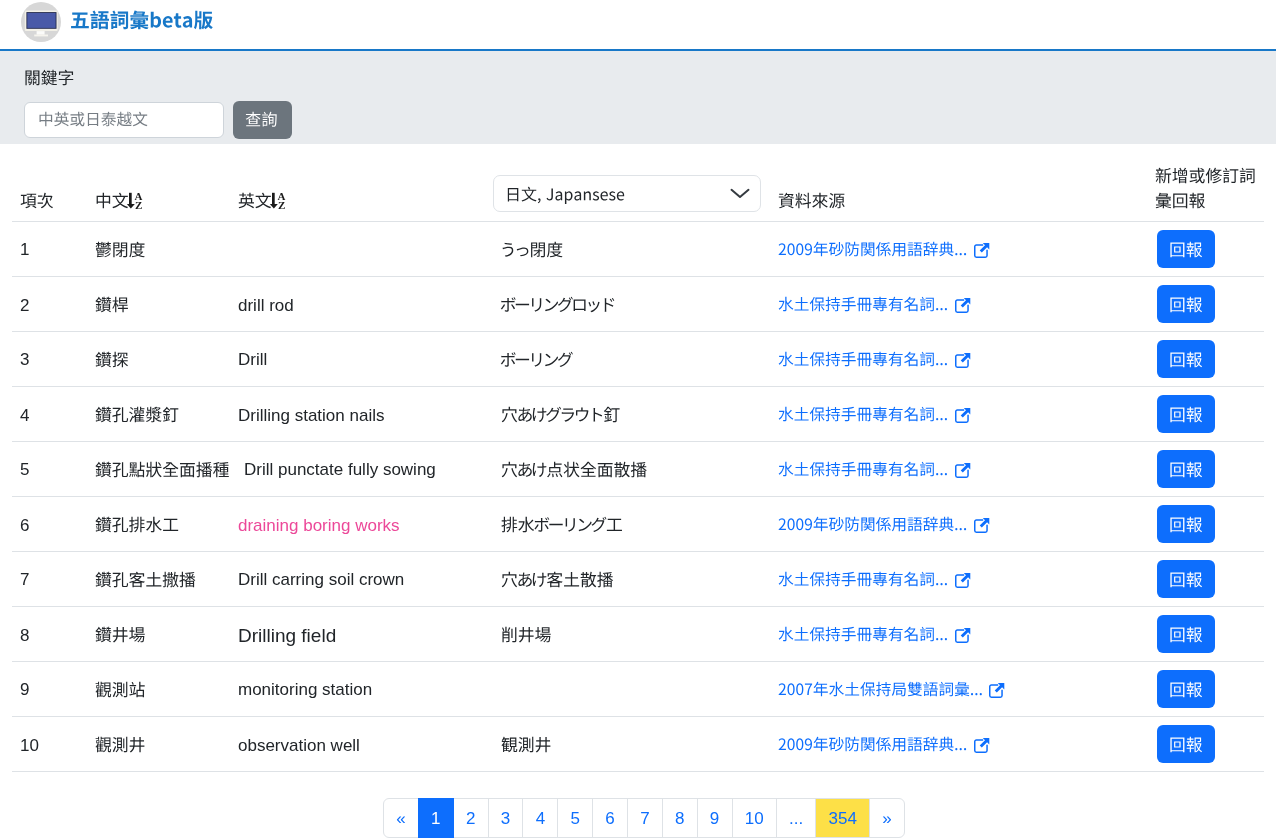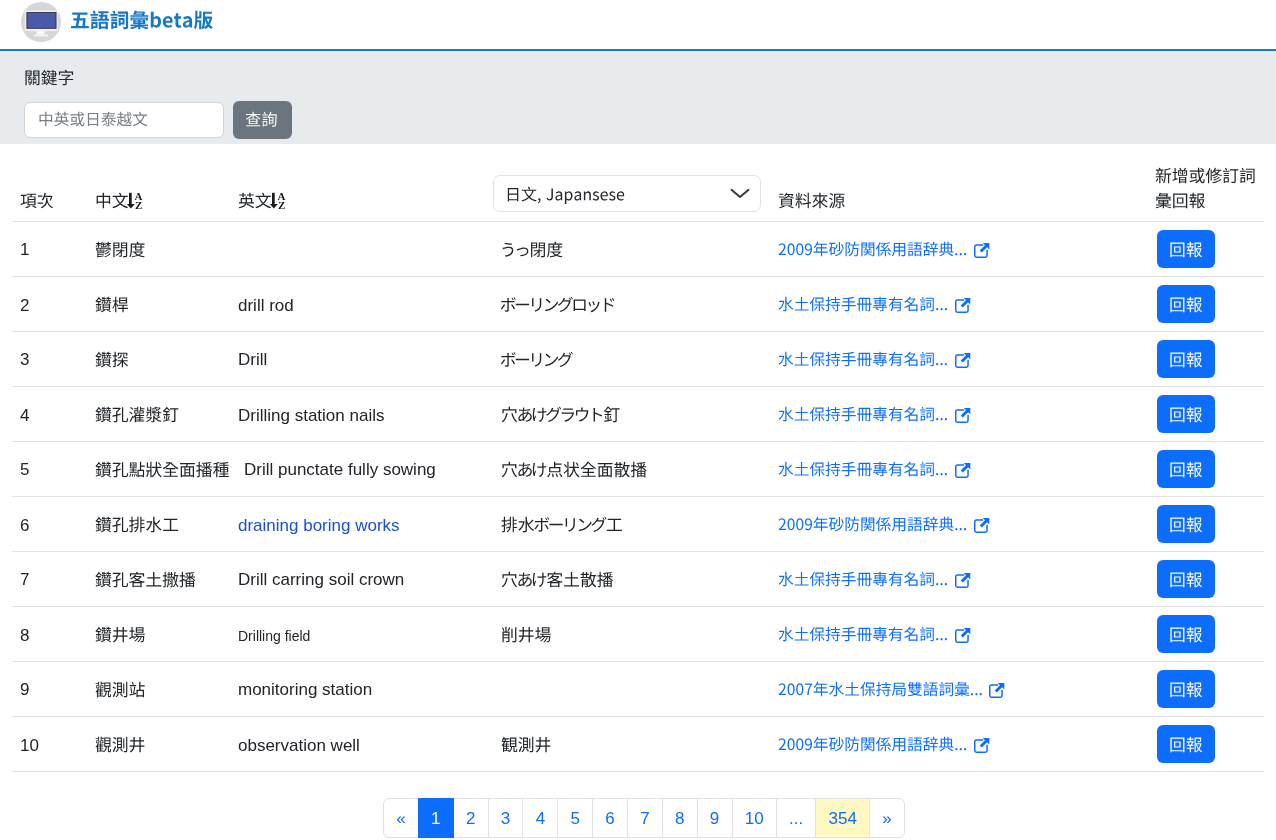--- a/index.html
+++ b/index.html
@@ -524,21 +524,21 @@
     <div style="position:absolute;left:20px;top:514px;width:60px;font-size:17px;line-height:24px;color:#212529">6</div>
     <svg style="position:absolute;left:95px;top:516.8px;overflow:visible;" width="85" height="22">
       <g transform="translate(0 13.94) scale(0.0168 -0.0168)" fill="#212529">
         <use href="#g62" transform="translate(0 0)"></use>
         <use href="#g83" transform="translate(1000 0)"></use>
         <use href="#g106" transform="translate(2000 0)"></use>
         <use href="#g72" transform="translate(3000 0)"></use>
         <use href="#g107" transform="translate(4000 0)"></use>
       </g>
     </svg>
-    <div style="position:absolute;left:238px;top:514px;width:260px;font-size:17px;line-height:24px;color:#1d4ed8">draining boring works</div>
+    <div style="position:absolute;left:238px;top:514px;width:260px;font-size:17px;line-height:24px;color:#ec4899">draining boring works</div>
     <svg style="position:absolute;left:501px;top:516.8px;overflow:visible;" width="123" height="22">
       <g transform="translate(0 13.94) scale(0.0168 -0.0168)" fill="#212529">
         <use href="#g108" transform="translate(0 0)"></use>
         <use href="#g109" transform="translate(1000 0)"></use>
         <use href="#g64" transform="translate(1925 0)"></use>
         <use href="#g65" transform="translate(2775 0)"></use>
         <use href="#g66" transform="translate(3625 0)"></use>
         <use href="#g67" transform="translate(4475 0)"></use>
         <use href="#g68" transform="translate(5325 0)"></use>
         <use href="#g110" transform="translate(6250 0)"></use>
@@ -629,21 +629,21 @@
     </svg>
     <div style="position:absolute;left:12px;top:606px;width:1252px;height:1px;background:#dee2e6"></div>
     <div style="position:absolute;left:20px;top:624px;width:60px;font-size:17px;line-height:24px;color:#212529">8</div>
     <svg style="position:absolute;left:95px;top:626.8px;overflow:visible;" width="52" height="22">
       <g transform="translate(0 13.94) scale(0.0168 -0.0168)" fill="#212529">
         <use href="#g62" transform="translate(0 0)"></use>
         <use href="#g115" transform="translate(1000 0)"></use>
         <use href="#g116" transform="translate(2000 0)"></use>
       </g>
     </svg>
-    <div style="position:absolute;left:238px;top:624px;width:260px;font-size:14px;line-height:24px;color:#212529">Drilling field</div>
+    <div style="position:absolute;left:238px;top:624px;width:260px;font-size:19px;line-height:24px;color:#212529">Drilling field</div>
     <svg style="position:absolute;left:501px;top:626.8px;overflow:visible;" width="52" height="22">
       <g transform="translate(0 13.94) scale(0.0168 -0.0168)" fill="#212529">
         <use href="#g117" transform="translate(0 0)"></use>
         <use href="#g118" transform="translate(1000 0)"></use>
         <use href="#g119" transform="translate(2000 0)"></use>
       </g>
     </svg>
     <svg style="position:absolute;left:778px;top:627.2px;overflow:visible;" width="172" height="21">
       <g transform="translate(0 13.03) scale(0.0157 -0.0157)" fill="#0d6efd">
         <use href="#g72" transform="translate(0 0)"></use>
@@ -770,16 +770,16 @@
         <li style="border:1px solid #dee2e6;padding:6.5px 12.2px;margin-left:-1px;color:#0d6efd;background:#fff;">2</li>
         <li style="border:1px solid #dee2e6;padding:6.5px 12.2px;margin-left:-1px;color:#0d6efd;background:#fff;">3</li>
         <li style="border:1px solid #dee2e6;padding:6.5px 12.2px;margin-left:-1px;color:#0d6efd;background:#fff;">4</li>
         <li style="border:1px solid #dee2e6;padding:6.5px 12.2px;margin-left:-1px;color:#0d6efd;background:#fff;">5</li>
         <li style="border:1px solid #dee2e6;padding:6.5px 12.2px;margin-left:-1px;color:#0d6efd;background:#fff;">6</li>
         <li style="border:1px solid #dee2e6;padding:6.5px 12.2px;margin-left:-1px;color:#0d6efd;background:#fff;">7</li>
         <li style="border:1px solid #dee2e6;padding:6.5px 12.2px;margin-left:-1px;color:#0d6efd;background:#fff;">8</li>
         <li style="border:1px solid #dee2e6;padding:6.5px 12.2px;margin-left:-1px;color:#0d6efd;background:#fff;">9</li>
         <li style="border:1px solid #dee2e6;padding:6.5px 12.2px;margin-left:-1px;color:#0d6efd;background:#fff;">10</li>
         <li style="border:1px solid #dee2e6;padding:6.5px 12.2px;margin-left:-1px;color:#0d6efd;background:#fff;">...</li>
-        <li style="border:1px solid #dee2e6;padding:6.5px 12.2px;margin-left:-1px;color:#0d6efd;background:#fef9c3;text-align:center;">354</li>
+        <li style="border:1px solid #dee2e6;padding:6.5px 12.2px;margin-left:-1px;color:#0d6efd;background:#fde047;text-align:center;">354</li>
         <li style="border:1px solid #dee2e6;padding:6.5px 12.2px;margin-left:-1px;color:#0d6efd;background:#fff;border-top-right-radius:6px;border-bottom-right-radius:6px;">»</li>
       </ul>
     </div>
 </div>
 </body></html>

